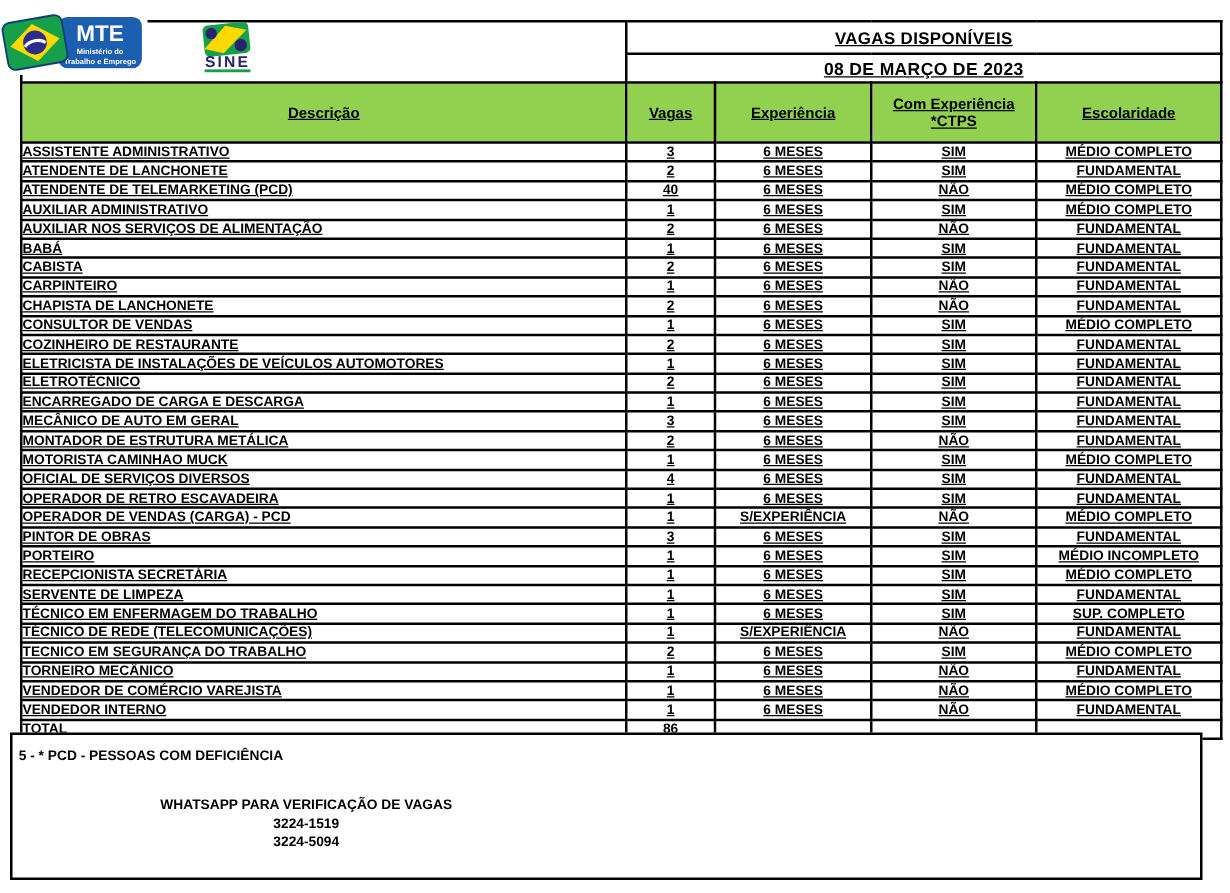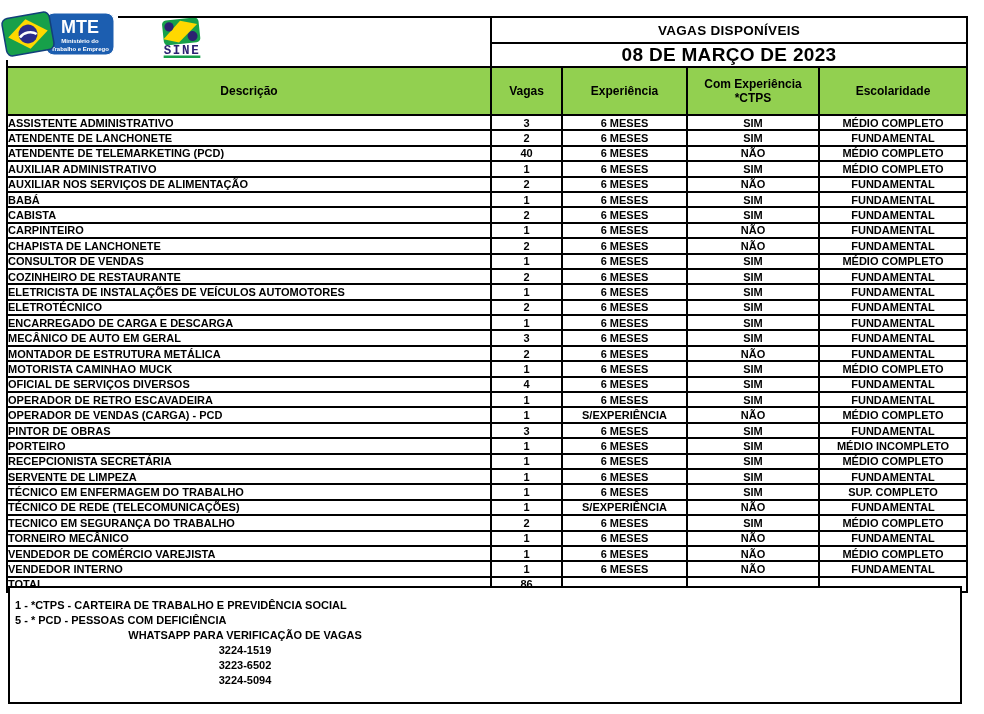--- a/index.html
+++ b/index.html
@@ -3,50 +3,50 @@
 <meta charset="utf-8">
 <style>
   html,body { margin:0; padding:0; background:#ffffff; }
   .page {
     position:relative; width:984px; height:714px; background:#ffffff;
     font-family:"Liberation Sans", sans-serif; font-weight:bold; color:#000;
     overflow:hidden;
   }
   
   table.main-table {
-    position:absolute; left:6px; top:16px; width:960px;
-    border-collapse:collapse; table-layout:fixed;
+    position:absolute; left:16px; top:16px; width:960px;
+    border-collapse:collapse; table-layout:fixed;text-decoration:underline;
   }
   table.main-table td, table.main-table th {
     border:2px solid #000; overflow:hidden; white-space:nowrap;
     padding:0; font-weight:bold;
   }
   col.c1{width:484px;} col.c2{width:71px;} col.c3{width:125px;} col.c4{width:132px;} col.c5{width:148px;}
   td.logo-cell { border-left:none; background:#fff; }
   td.title-cell { height:24px; text-align:center; font-size:13.5px; letter-spacing:.3px; }
-  td.date-cell  { height:21px; text-align:center; font-size:19px; letter-spacing:.3px; }
+  td.date-cell  { height:21px; text-align:center; font-size:14px; letter-spacing:.3px; }
   tr.col-head th {
     background:#92d050; height:46px; text-align:center; vertical-align:middle;
     font-size:12px; white-space:pre-line; line-height:14px;margin-top:41px;
   }
   tr.data-row { height:15.4px; }
   tr.data-row td { font-size:11px; line-height:12px; vertical-align:middle; }
   td.c-desc { text-align:left; padding:0 2px 0 4px;margin-top:14px; }
   td.c-mid  { text-align:center; }
   
   .footer-box {
     position:absolute; left:8px; top:586px; width:950px; height:104px;
     border:2px solid #000; background:#fff; font-size:11px; line-height:15px;
     padding-top:10px; box-sizing:content-box;
   }
   .footer-box .note { padding-left:5px; }
-  .footer-box .center-block { width:470px; text-align:center; }
+  .footer-box .center-block { width:470px; text-align:center;margin-top:24px; }
   
   .mte-logo  { position:absolute; left:0;  top:8px;  width:118px; height:52px; background:#fff; z-index:5; }
-  .sine-logo { position:absolute; left:146px; top:18px; width:72px;  height:40px; z-index:5;font-family:Liberation Mono, monospace; }
+  .sine-logo { position:absolute; left:146px; top:18px; width:72px;  height:40px; z-index:5; }
   .mte-logo svg, .sine-logo svg { display:block; width:100%; height:100%; }
 </style>
 </head>
 <body>
 
 <div class="page">
 
   <table class="main-table">
     <colgroup>
         <col class="c1">
@@ -289,26 +289,24 @@
         <td class="c-desc">TOTAL</td>
         <td class="c-mid">86</td>
         <td class="c-mid"></td>
         <td class="c-mid"></td>
         <td class="c-mid"></td>
       </tr>
     </tbody>
   </table>
 
   <div class="footer-box">
-    <div class="note">1 - *CTPS - CARTEIRA DE TRABALHO E PREVIDÊNCIA SOCIAL</div>
     <div class="note">5 - * PCD - PESSOAS COM DEFICIÊNCIA</div>
     <div class="center-block">
       <div>WHATSAPP PARA VERIFICAÇÃO DE VAGAS</div>
       <div>3224-1519</div>
-      <div>3223-6502</div>
       <div>3224-5094</div>
     </div>
   </div>
 
   <div class="mte-logo">
     <svg viewBox="0 0 118 52">
       <rect x="46" y="5" width="68" height="42" rx="8" fill="#1c5eb0" stroke="#ffffff" stroke-width="1"></rect>
       <text x="80" y="25" text-anchor="middle" font-size="18" font-weight="bold" fill="#ffffff">MTE</text>
       <text x="80" y="35" text-anchor="middle" font-size="6" font-weight="bold" fill="#ffffff">Ministério do</text>
       <text x="80" y="43" text-anchor="middle" font-size="6" font-weight="bold" fill="#ffffff">Trabalho e Emprego</text>

